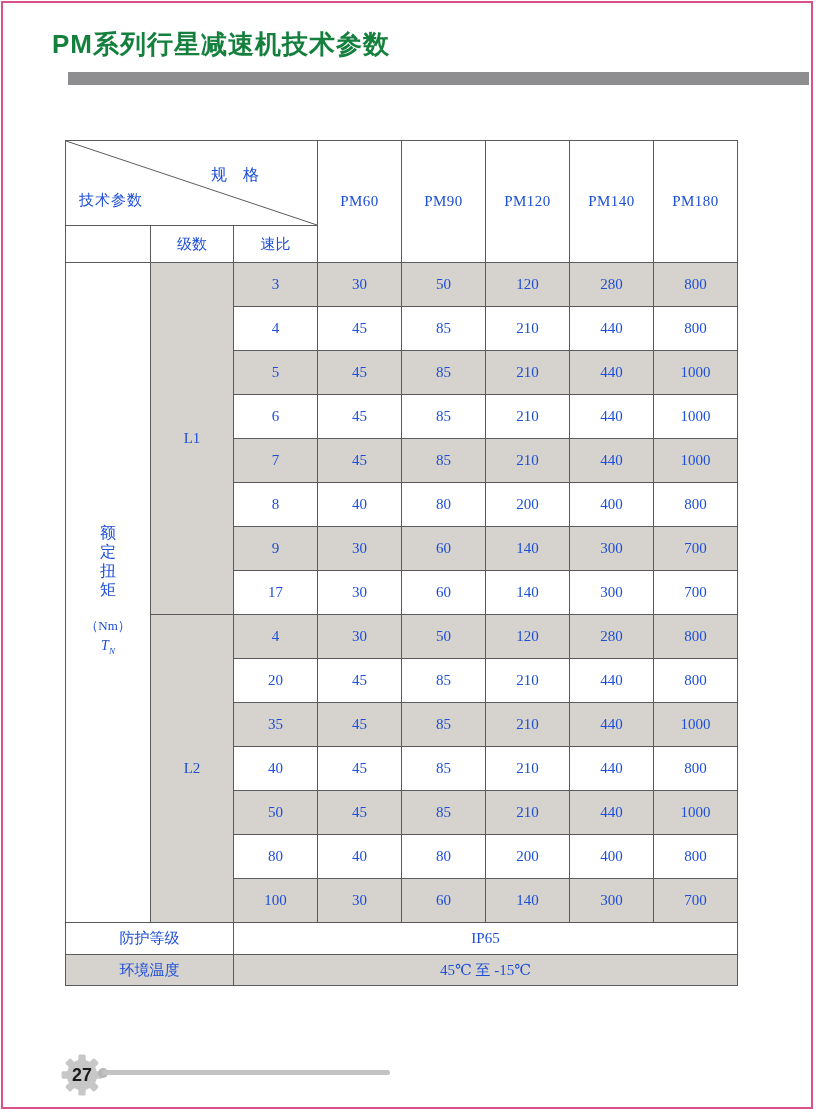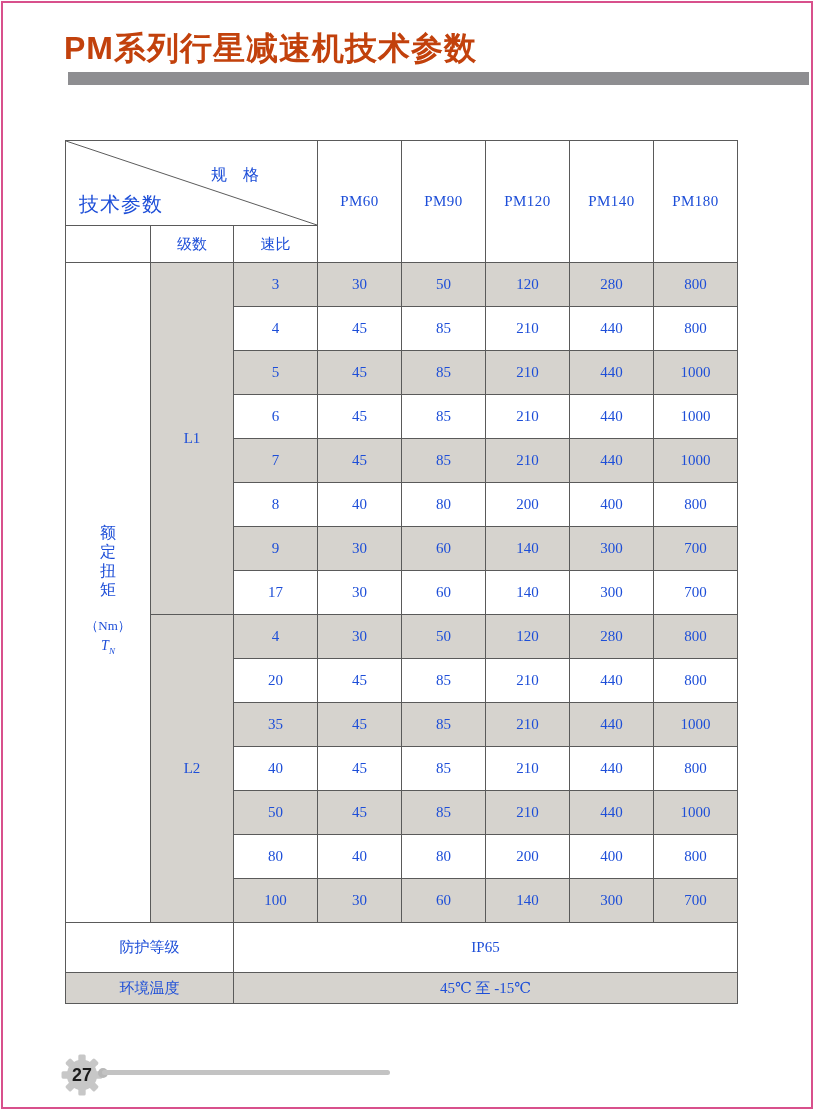--- a/index.html
+++ b/index.html
@@ -12,47 +12,47 @@
   html,body{margin:0;padding:0;}
   body{
     width:820px;height:1112px;position:relative;background:#ffffff;
     font-family:"Liberation Sans",sans-serif;color:#111;overflow:hidden;
   }
   .page-border{
     position:absolute;left:1px;top:1px;width:808px;height:1104px;
     border:2px solid var(--pink);pointer-events:none;
   }
   .page-title{
-    position:absolute;left:64px;top:27px;font-size:32px;font-weight:bold;
-    color:#c2410c;letter-spacing:1px;font-family:"Liberation Sans",sans-serif;
+    position:absolute;left:52px;top:27px;font-size:26px;font-weight:bold;
+    color:#15803d;letter-spacing:1px;font-family:"Liberation Sans",sans-serif;
   }
   .title-bar{
     position:absolute;left:68px;top:72px;width:741px;height:13px;background:var(--bar);
   }
   .spec-table-wrap{position:absolute;left:65px;top:140px;}
   table.spec{
     border-collapse:collapse;table-layout:fixed;width:672px;
     font-family:"Liberation Serif","DejaVu Serif",serif;color:#1d4ed8;
   }
   table.spec td{
     border:1px solid var(--tborder);text-align:center;vertical-align:middle;
     padding:0;font-size:15px;
   }
   tr.hrow1{height:85px;}
   tr.hrow2{height:37px;}
   tbody.data tr{height:44px;}
-  tr.frow1{height:50px;}
+  tr.frow1{height:32px;}
   tr.frow2{height:31px;}
   td.diag{position:relative;overflow:hidden;}
   td.diag svg.diag-line{position:absolute;left:0;top:0;width:100%;height:100%;}
   .corner-top{
     position:absolute;right:52px;top:24px;font-size:16px;letter-spacing:6px;
   }
   .corner-bottom{
-    position:absolute;left:13px;top:50px;font-size:20px;letter-spacing:1px;
+    position:absolute;left:13px;top:50px;font-size:15px;letter-spacing:1px;
   }
   td.colhead{font-size:15px;letter-spacing:0.5px;}
   td.subhead{font-size:16px;margin-left:8px;}
   td.stage-cell{background:var(--shade);font-size:15px;}
   td.num{font-size:15px;}
   td.shade,tr.shade td{background:var(--shade);}
   td.rowlabel-cell{background:#fff;}
   .vtext div{font-size:16px;line-height:19px;}
   .unit{font-size:13px;line-height:17px;margin-top:18px;}
   .tn{font-size:14px;line-height:24px;font-style:italic;}

